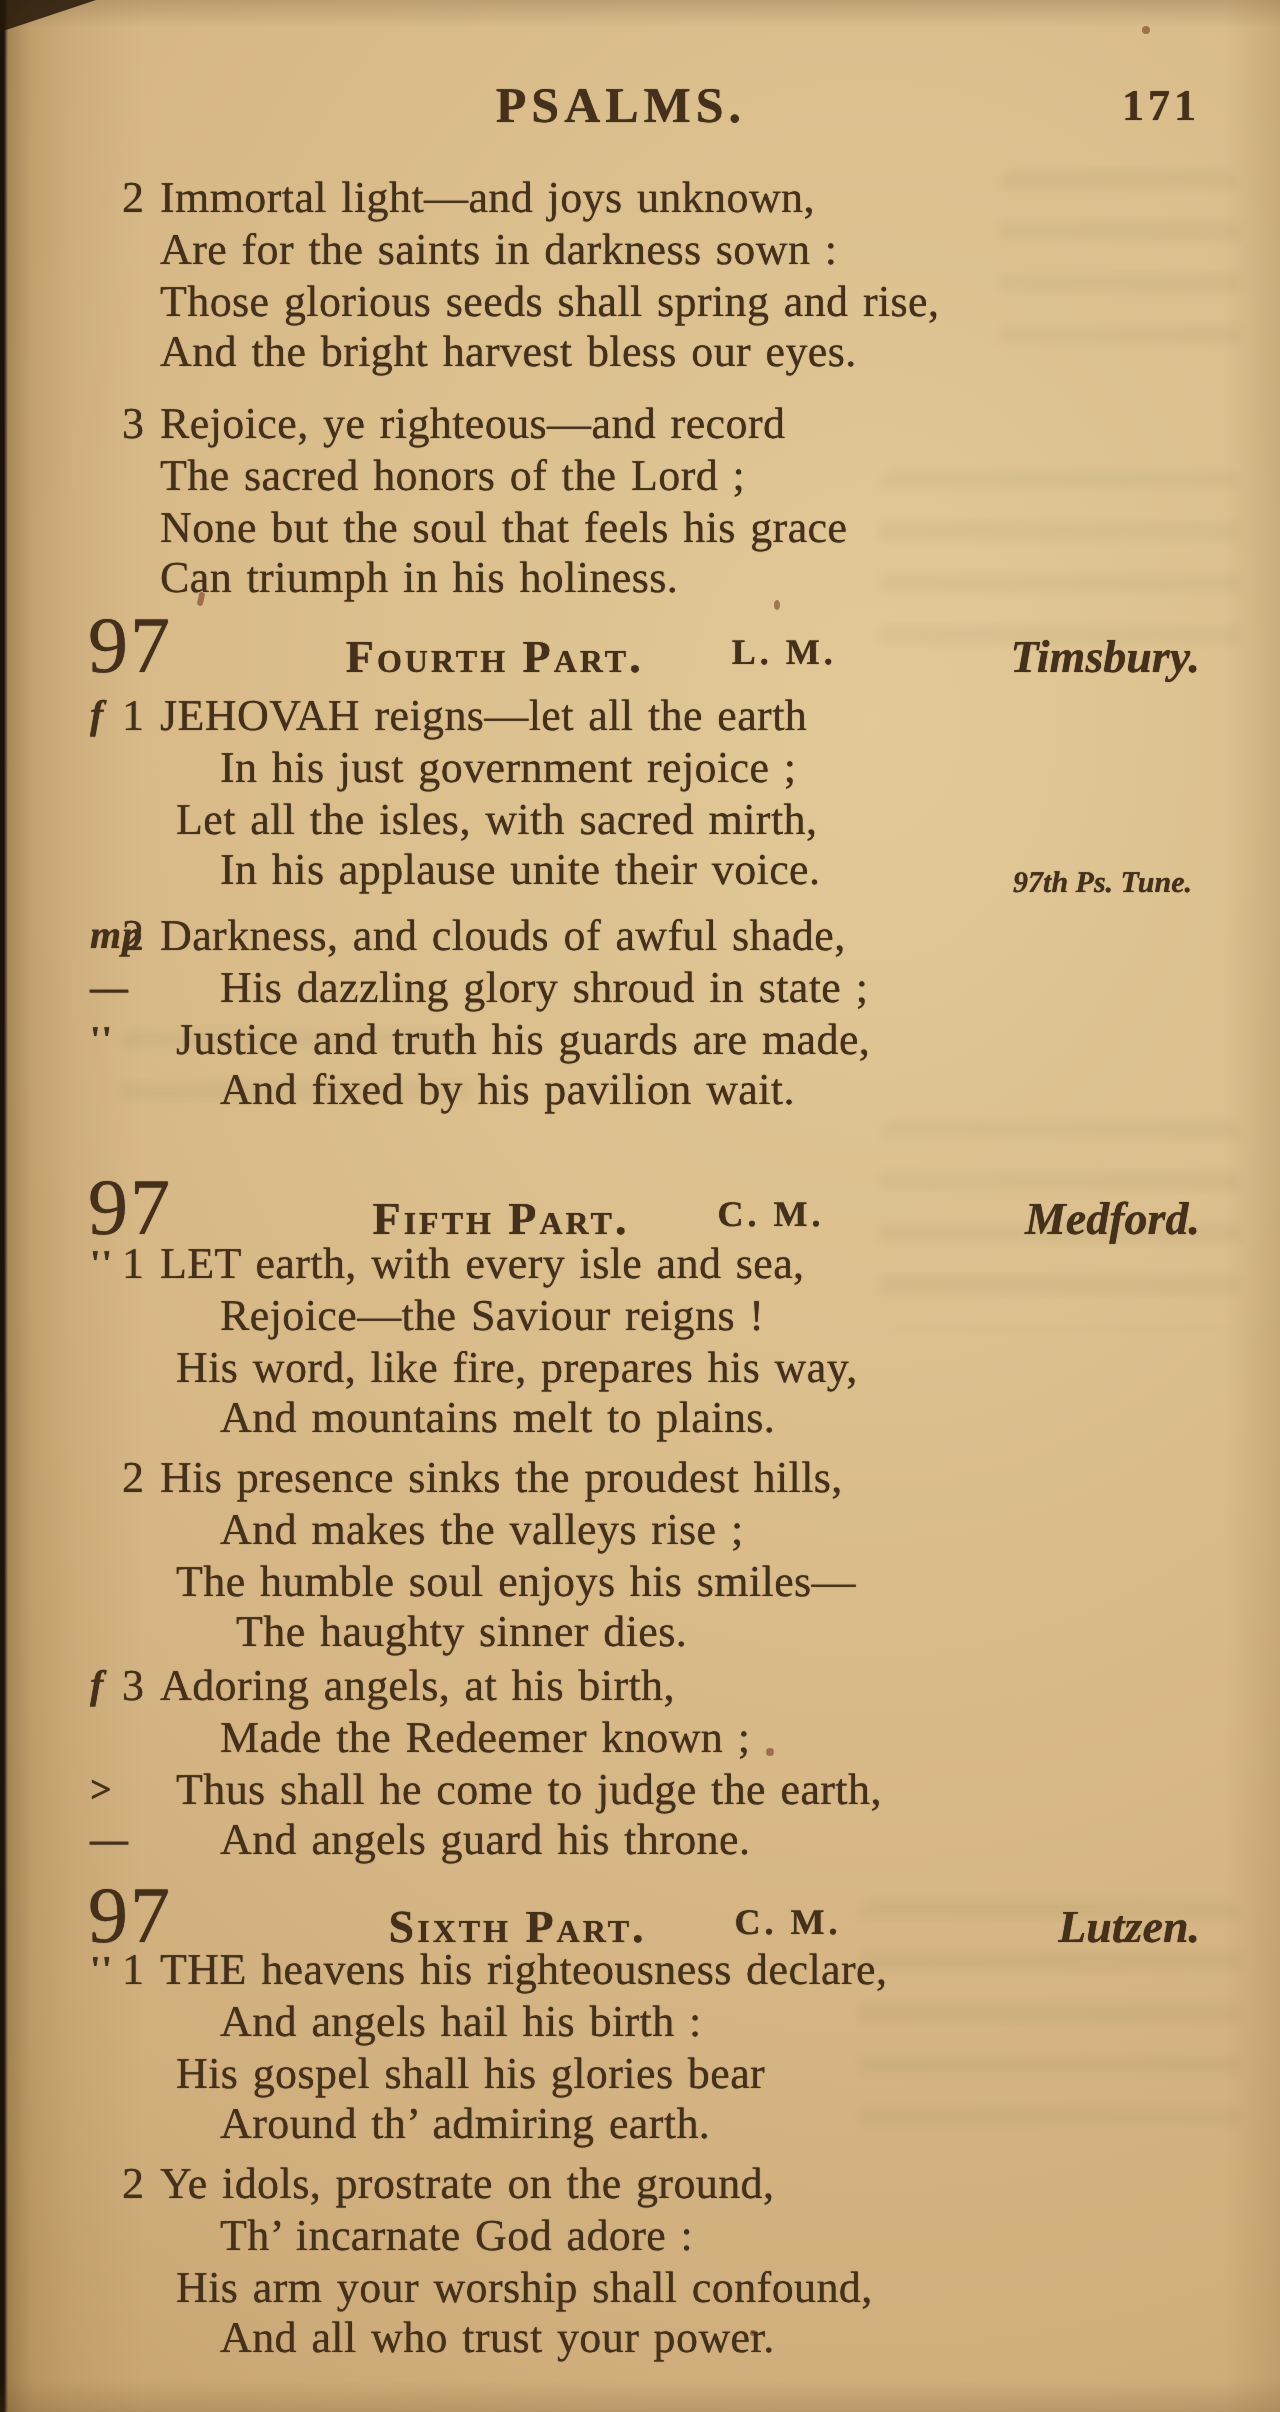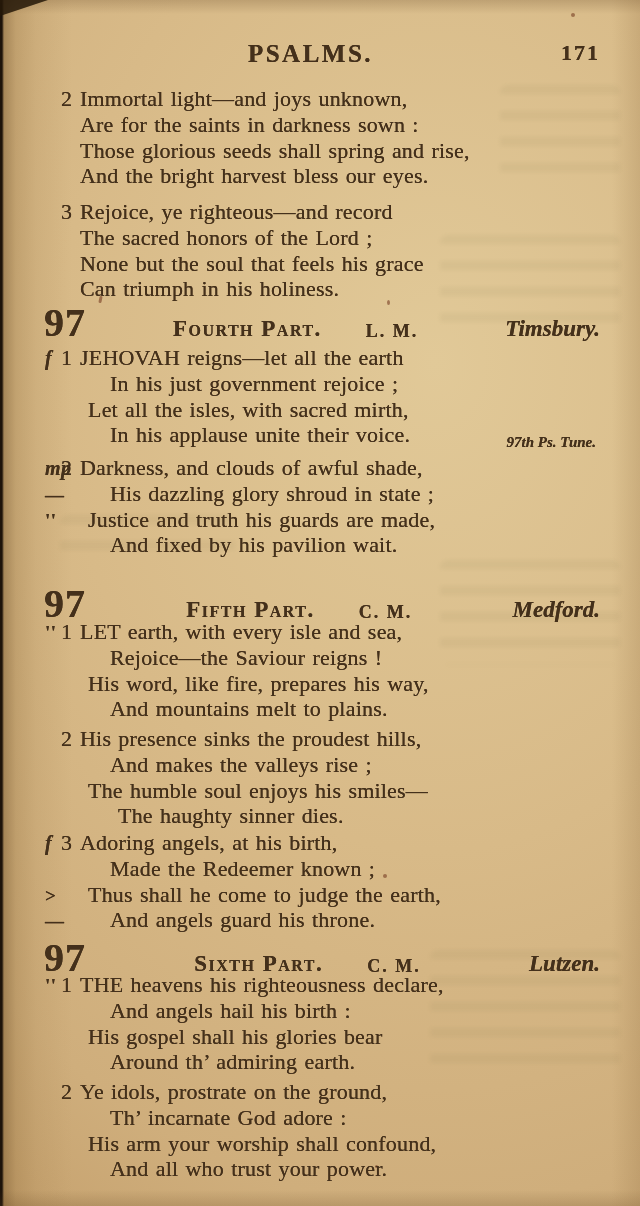--- a/index.html
+++ b/index.html
@@ -39,22 +39,22 @@
   .line{position:relative;padding-left:36px;font-size:22px;line-height:25.8px;
     letter-spacing:.2px;word-spacing:1.5px;white-space:nowrap;}
   .line .mark{position:absolute;left:1px;top:1px;font-size:19px;font-weight:bold;letter-spacing:.5px;}
   .mark.ital{font-style:italic;font-size:20px;}
   .vnum{position:absolute;left:17px;top:0;}
   .i1{padding-left:44px;}
   .i2{padding-left:66px;}
   .i3{padding-left:74px;}
 
   .hymn-heading{position:absolute;left:0;right:0;display:flex;align-items:baseline;}
-  .hnum{font-size:40px;font-weight:bold;letter-spacing:1px;line-height:44px;}
-  .hmid{flex:1;display:flex;justify-content:center;gap:44px;align-items:flex-end;}
+  .hnum{font-size:40px;font-weight:normal;letter-spacing:1px;line-height:44px;}
+  .hmid{flex:1;display:flex;justify-content:center;gap:44px;}
   .hpart{font-variant:small-caps;font-weight:bold;font-size:23px;letter-spacing:1.5px;}
   .hmeter{font-weight:bold;font-size:18px;letter-spacing:2px;}
   .htune{font-style:italic;font-weight:bold;font-size:23px;padding-right:2px;}
 
   .tune-note{position:absolute;right:6px;text-align:right;font-style:italic;font-weight:bold;font-size:15px;}
   .center-note{position:absolute;left:0;right:0;text-align:center;font-size:15.5px;letter-spacing:.3px;}
 
   .ghost{position:absolute;filter:blur(2px);opacity:.45;border-radius:8px;pointer-events:none;
     background:repeating-linear-gradient(180deg, rgba(105,100,58,.15) 0 9px, rgba(105,100,58,0) 9px 26px);}
   .speck{position:absolute;border-radius:50%;background:rgba(110,50,25,.55);pointer-events:none;}

